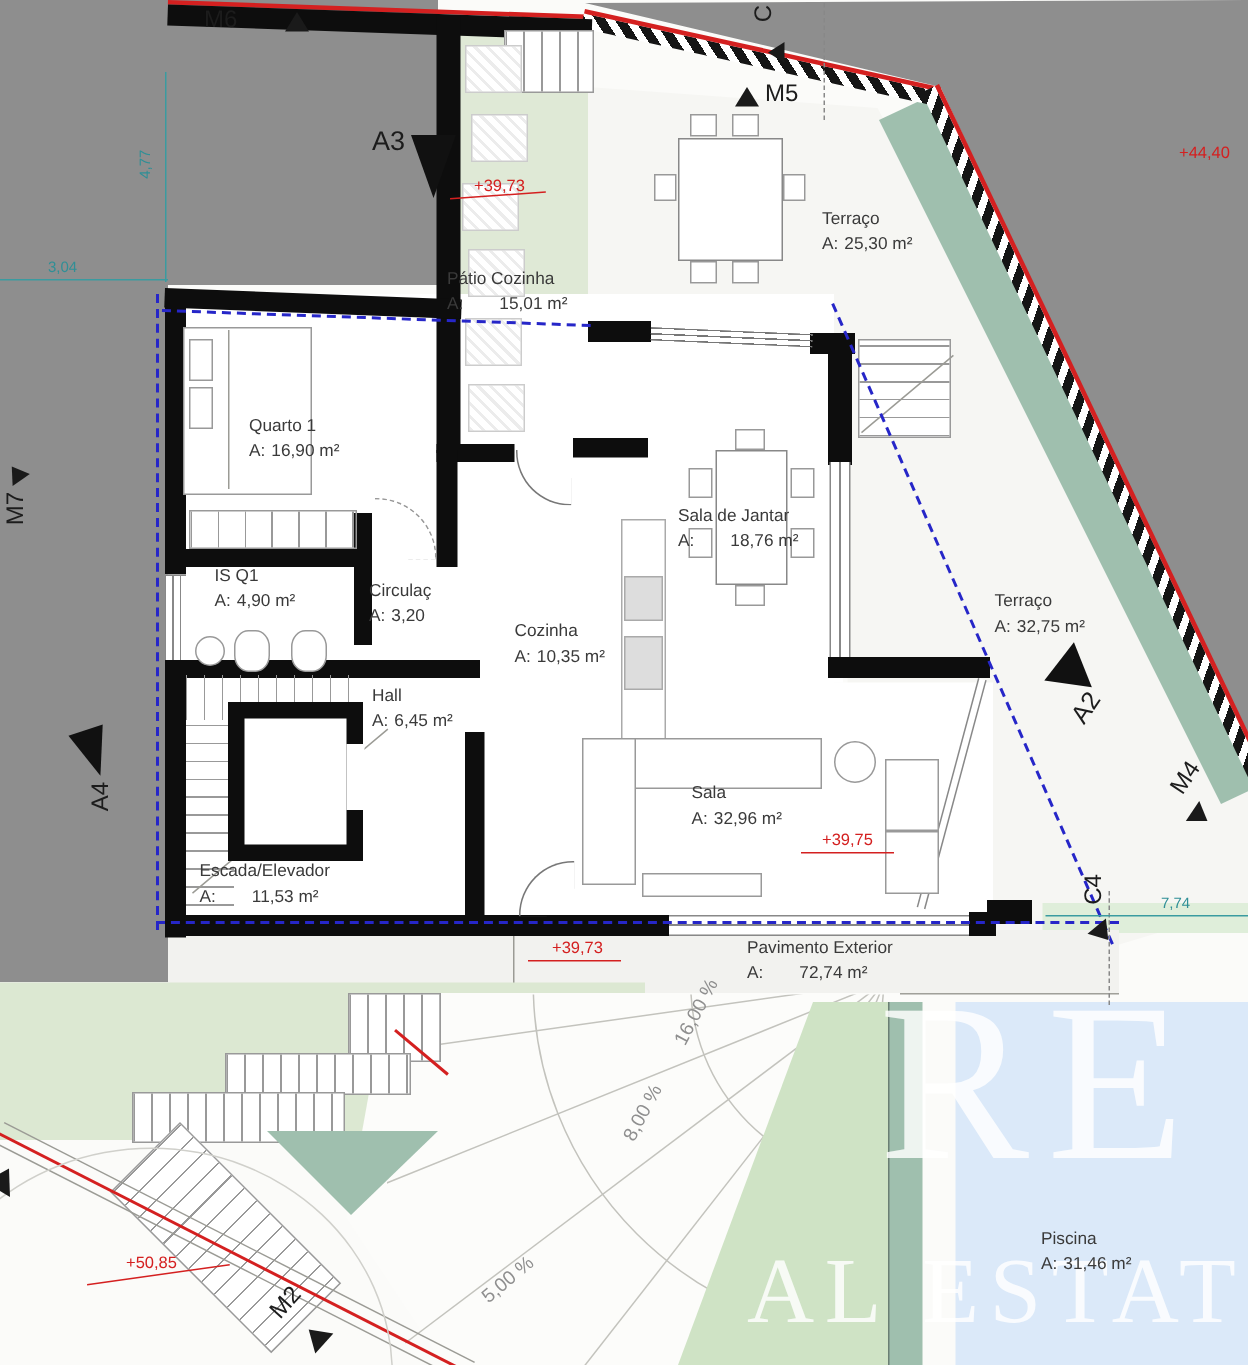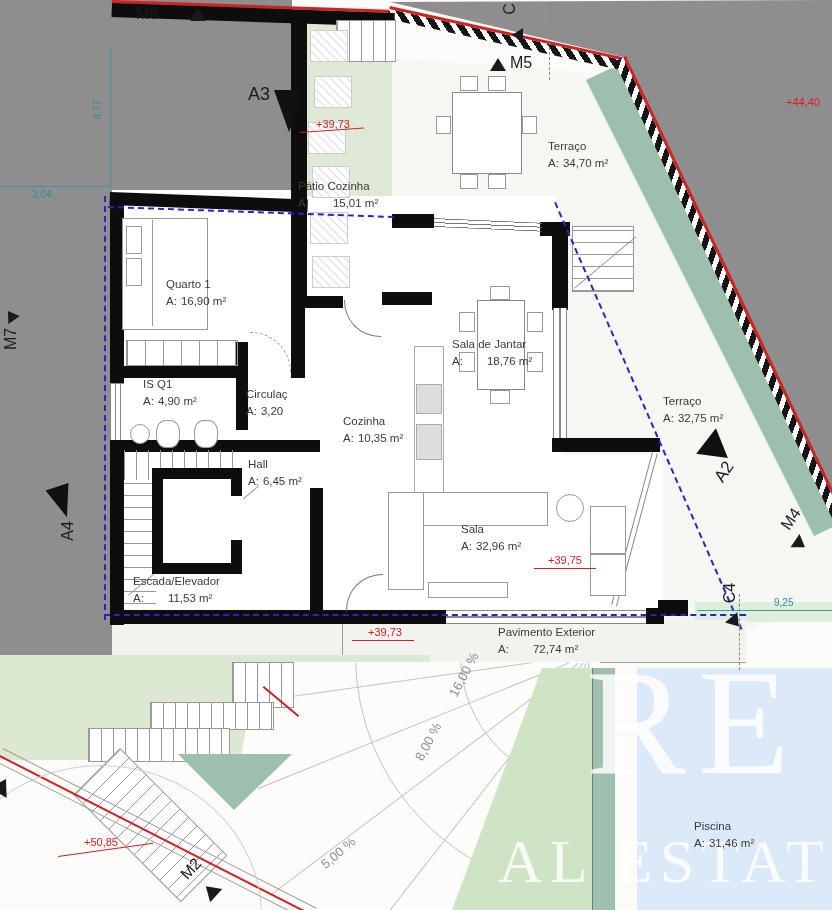--- a/index.html
+++ b/index.html
@@ -177,22 +177,22 @@
   <div class="dash-blue" style="left:104px;top:614px;width:642px;border-top:2px dashed #2626c8;"></div>
   <div class="dash-blue" style="left:556px;top:202px;width:466px;border-top:2px dashed #2626c8;transform:rotate(66.4deg);transform-origin:0 0;"></div>
   <div class="dash-blue" style="left:108px;top:206px;width:286px;border-top:2px dashed #2626c8;transform:rotate(2deg);transform-origin:0 0;"></div>
   <div class="abs" style="left:549px;top:2px;height:78px;border-left:1px dashed #888;"></div>
   <div class="abs" style="left:739px;top:594px;height:76px;border-left:1px dashed #888;"></div>
 
   <div class="teal-line" style="left:110px;top:48px;width:1px;height:140px;"></div>
   <div class="teal-line" style="left:0;top:186px;width:112px;height:1px;"></div>
   <div class="teal-line" style="left:697px;top:610px;width:135px;height:1px;"></div>
   <div class="teal-text" style="left:88px;top:104px;transform:rotate(-90deg);">4,77</div>
-  <div class="teal-text" style="left:32px;top:173px;margin-top:16px;">3,04</div>
-  <div class="teal-text" style="left:774px;top:597px;">9,25</div>
+  <div class="teal-text" style="left:32px;top:173px;">3,04</div>
+  <div class="teal-text" style="left:774px;top:597px;">7,74</div>
 
   <div class="red-text" style="left:316px;top:118px;">+39,73</div>
   <div class="red-line" style="left:300px;top:132px;width:64px;transform:rotate(-4deg);"></div>
   <div class="red-text" style="left:786px;top:96px;">+44,40</div>
   <div class="red-text" style="left:548px;top:554px;">+39,75</div>
   <div class="red-line" style="left:534px;top:568px;width:62px;"></div>
   <div class="red-text" style="left:368px;top:626px;">+39,73</div>
   <div class="red-line" style="left:352px;top:640px;width:62px;"></div>
   <div class="red-text" style="left:84px;top:836px;">+50,85</div>
   <div class="red-line" style="left:58px;top:856px;width:96px;transform:rotate(-8deg);"></div>
@@ -200,21 +200,21 @@
   <div class="slope" style="left:446px;top:692px;transform:rotate(-62deg);">16,00 %</div>
   <div class="slope" style="left:412px;top:756px;transform:rotate(-62deg);">8,00 %</div>
   <div class="slope" style="left:318px;top:860px;transform:rotate(-40deg);">5,00 %</div>
 
   <div class="lbl g-wide" style="left:298px;top:178px;">
     <div>Pátio Cozinha</div>
     <div><span>A:</span><span class="val">15,01 m²</span></div>
   </div>
   <div class="lbl" style="left:548px;top:138px;">
     <div>Terraço</div>
-    <div><span>A:</span><span class="val">34,70 m²</span></div>
+    <div><span>A:</span><span class="val">25,30 m²</span></div>
   </div>
   <div class="lbl" style="left:166px;top:276px;">
     <div>Quarto 1</div>
     <div><span>A:</span><span class="val">16,90 m²</span></div>
   </div>
   <div class="lbl" style="left:143px;top:376px;">
     <div>IS Q1</div>
     <div><span>A:</span><span class="val">4,90 m²</span></div>
   </div>
   <div class="lbl" style="left:246px;top:386px;">

